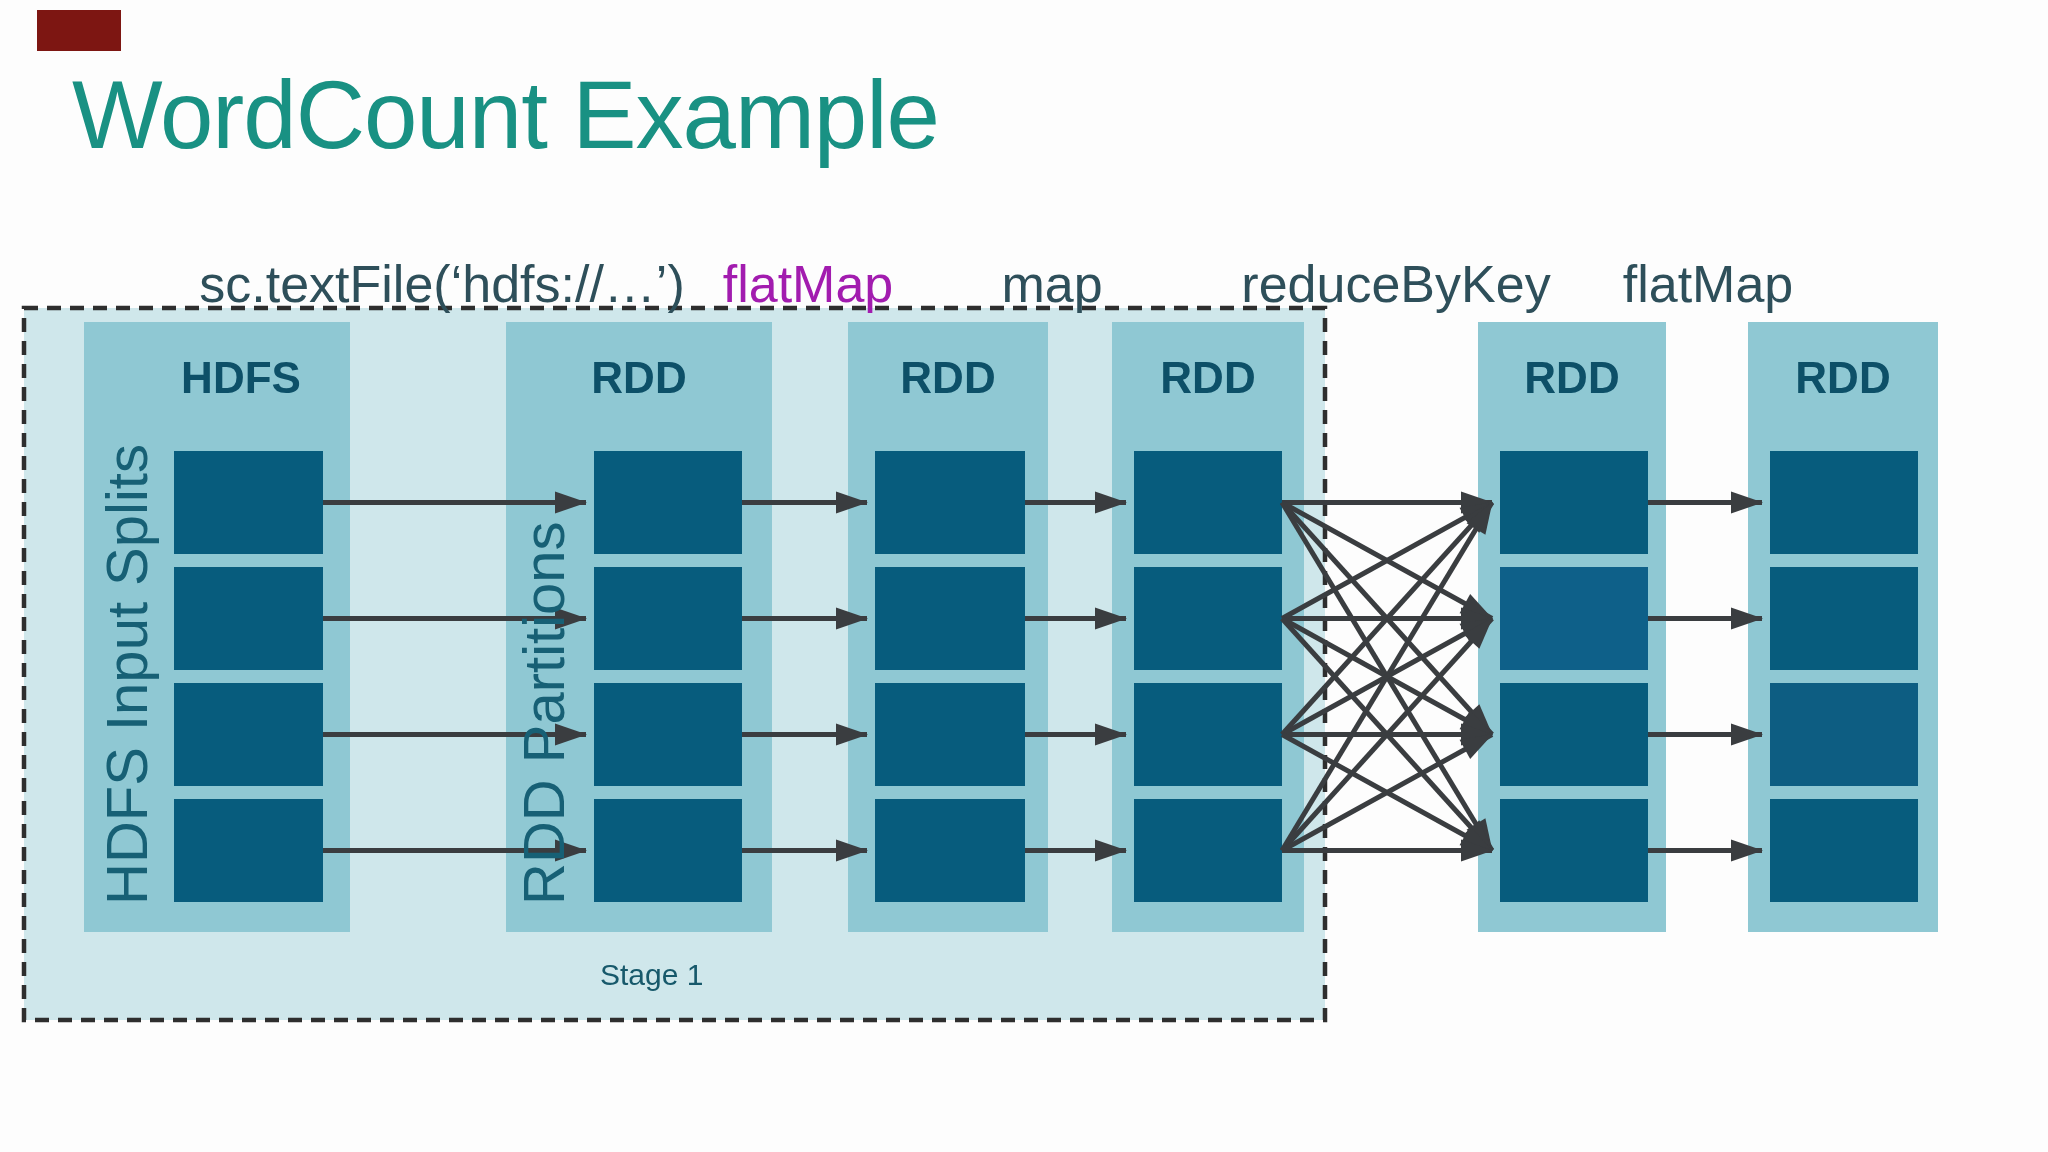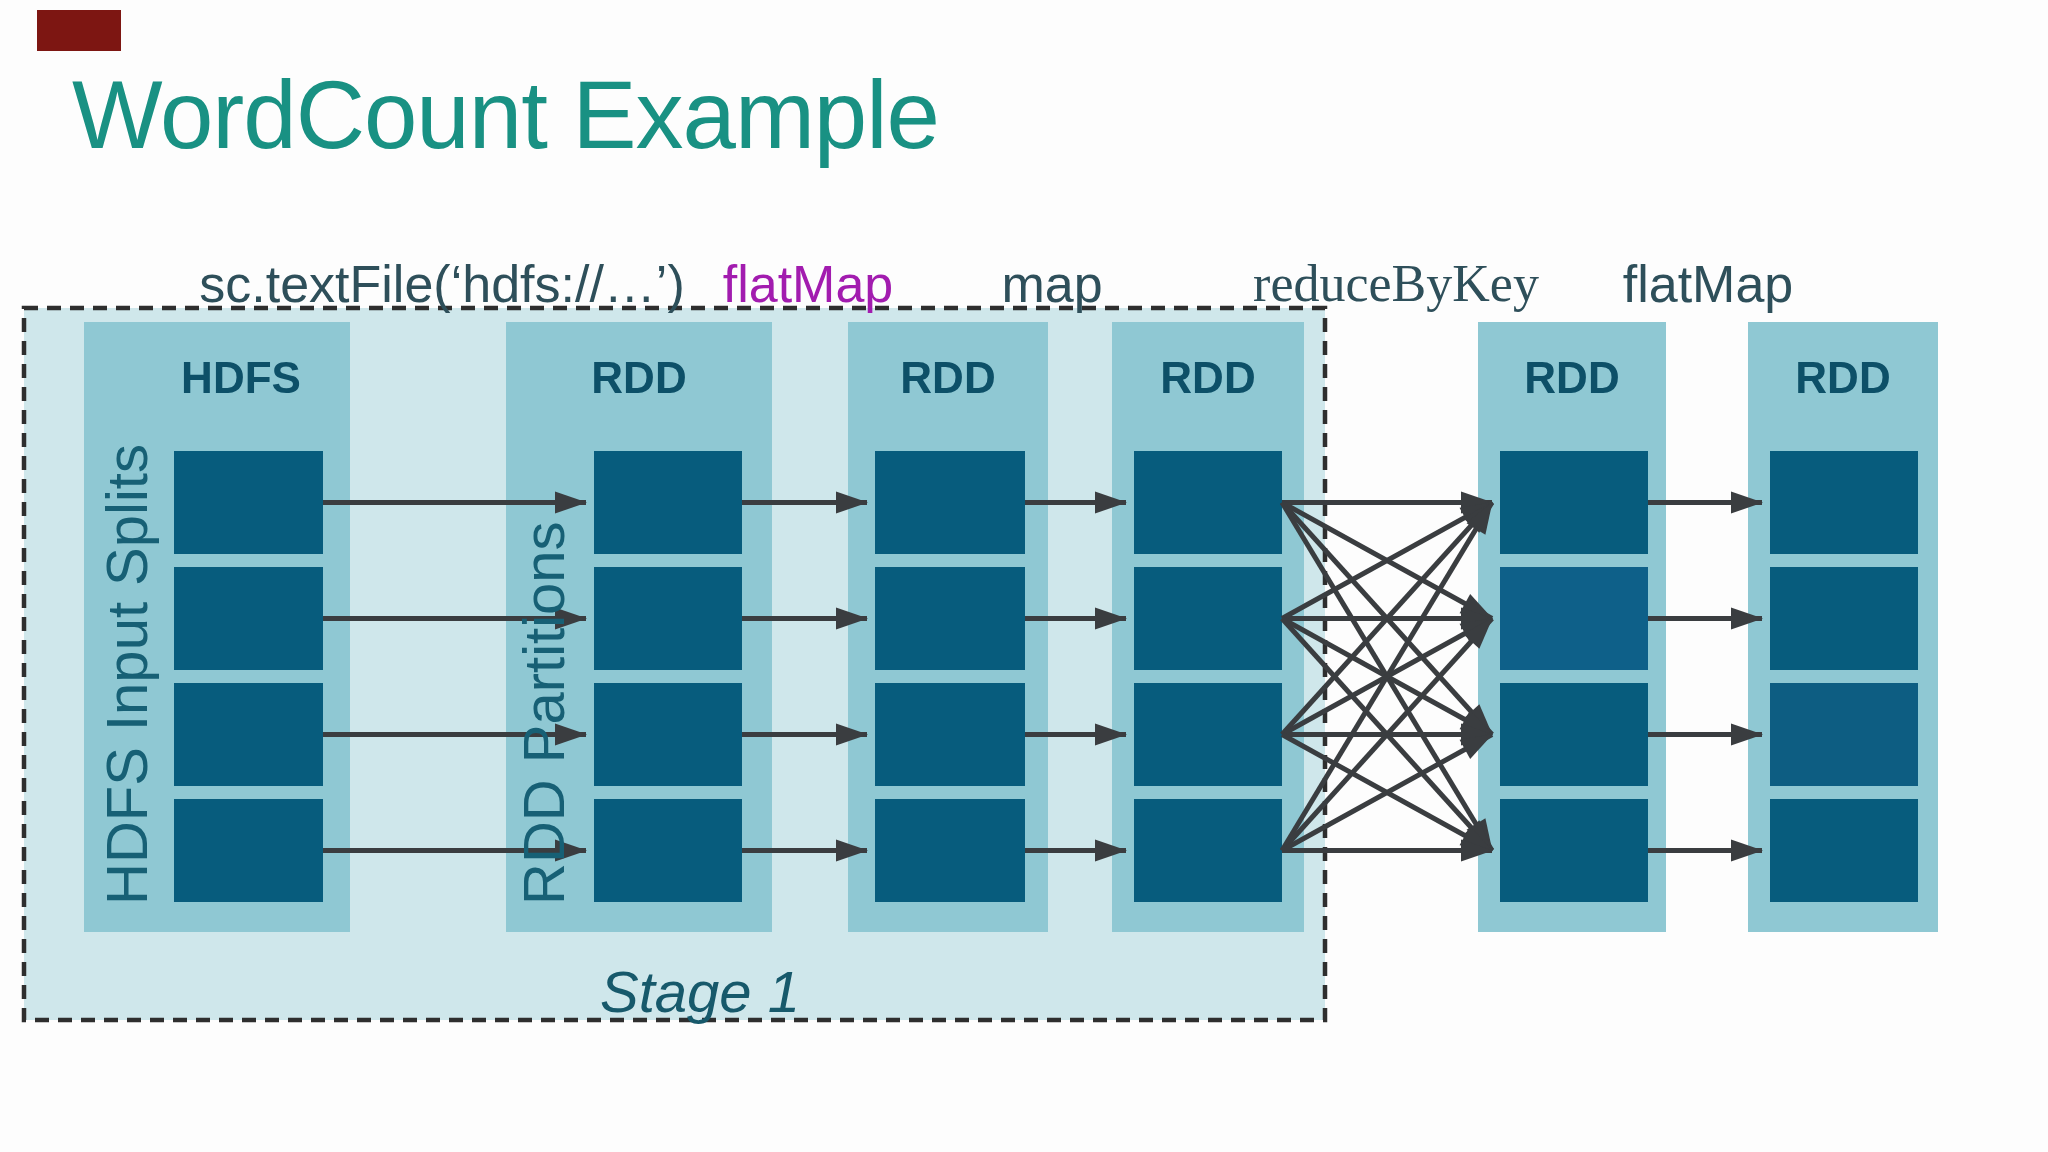--- a/index.html
+++ b/index.html
@@ -27,22 +27,21 @@
   }
   .side-label{
     top:905px;
     transform:rotate(-90deg);
     transform-origin:0 0;
     font-size:58px;
     white-space:nowrap;
   }
   .stage-label{
     left:600px;top:958px;
-    font-size:58px;
-    font-style:italic;
+    font-size:30px;
     white-space:nowrap;
   }
   .stage-fill{z-index:1;}
   .colbg{z-index:2;}
   .pbox{z-index:3;}
   #arrow-layer{position:absolute;left:0;top:0;z-index:5;pointer-events:none;}
   .colheader{
     z-index:6;
     text-align:center;
     font-weight:bold;
@@ -55,21 +54,21 @@
 
 <div class="canvas" id="diagram" style="background: rgb(253, 253, 253);">
 
   <div class="abs corner-mark" style="background: rgb(125, 22, 18);"></div>
 
   <div class="txt title" style="color: rgb(25, 145, 131);">WordCount Example</div>
 
   <div class="txt op" id="op-0" style="color: rgb(46, 79, 90); left: 442px;">sc.textFile(‘hdfs://…’)</div>
   <div class="txt op" id="op-1" style="color: #a21caf; left: 808px;">flatMap</div>
   <div class="txt op" id="op-2" style="color: rgb(46, 79, 90); left: 1052px;">map</div>
-  <div class="txt op" id="op-3" style="color: rgb(46, 79, 90); left: 1396px; font-family: Liberation Serif, serif;">reduceByKey</div>
+  <div class="txt op" id="op-3" style="color: rgb(46, 79, 90); left: 1396px;">reduceByKey</div>
   <div class="txt op" id="op-4" style="color: rgb(46, 79, 90); left: 1708px;">flatMap</div>
 
   <div class="txt side-label" id="side-0" style="color: rgb(23, 96, 117); left: 93px; top: 905px;">HDFS Input Splits</div>
   <div class="txt side-label" id="side-1" style="color: rgb(23, 96, 117); left: 510px; top: 905px;">RDD Partitions</div>
 
   <div class="txt stage-label" style="color: rgb(23, 89, 107);">Stage 1</div>
 
 <div class="abs stage-fill" style="left: 24px; top: 308px; width: 1301px; height: 712px; background: rgb(207, 231, 235);"></div>
     <div class="abs colbg" style="left: 84px; top: 322px; width: 266px; height: 610px; background: rgb(143, 200, 211);"></div>
     <div class="abs pbox" style="left: 174px; top: 451px; width: 149px; height: 103px; background: rgb(7, 92, 125);"></div>

